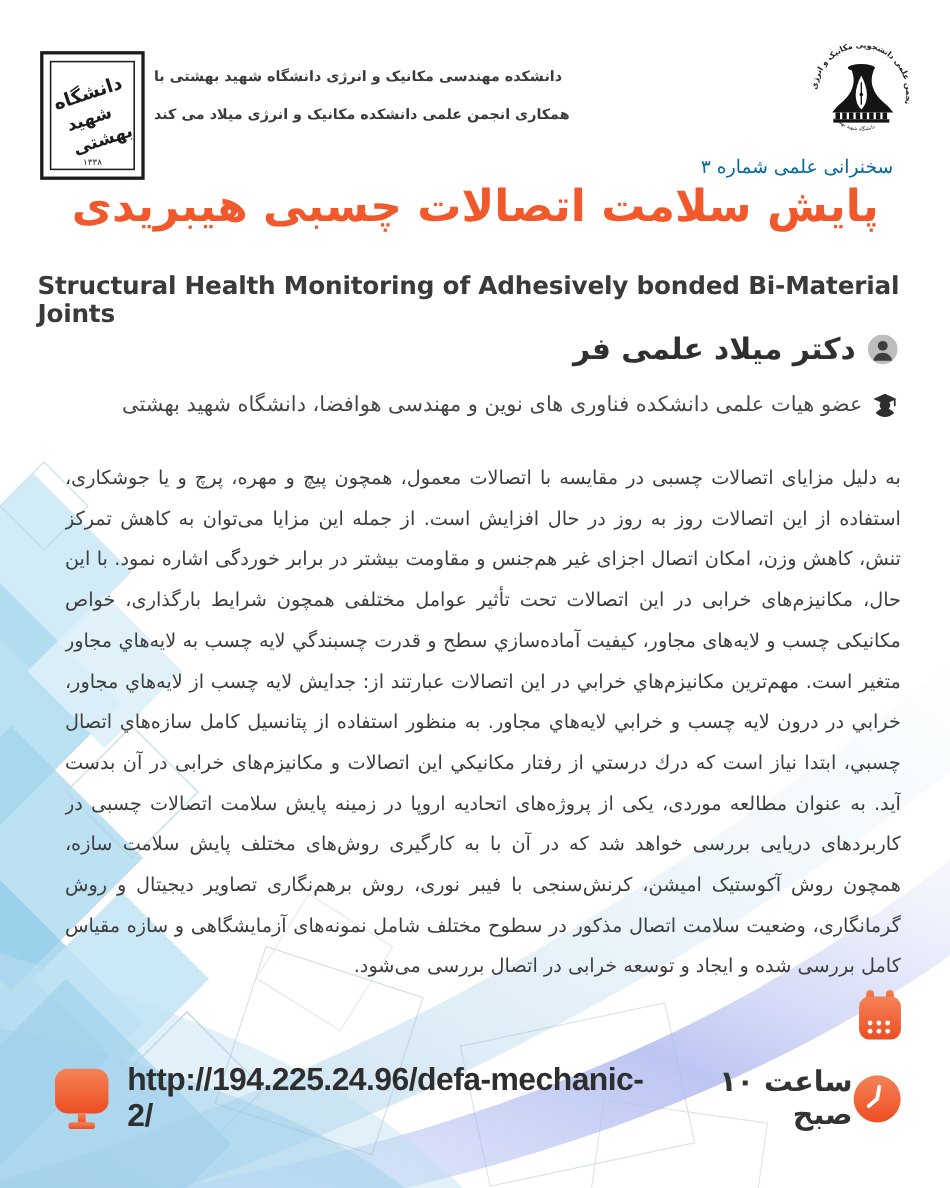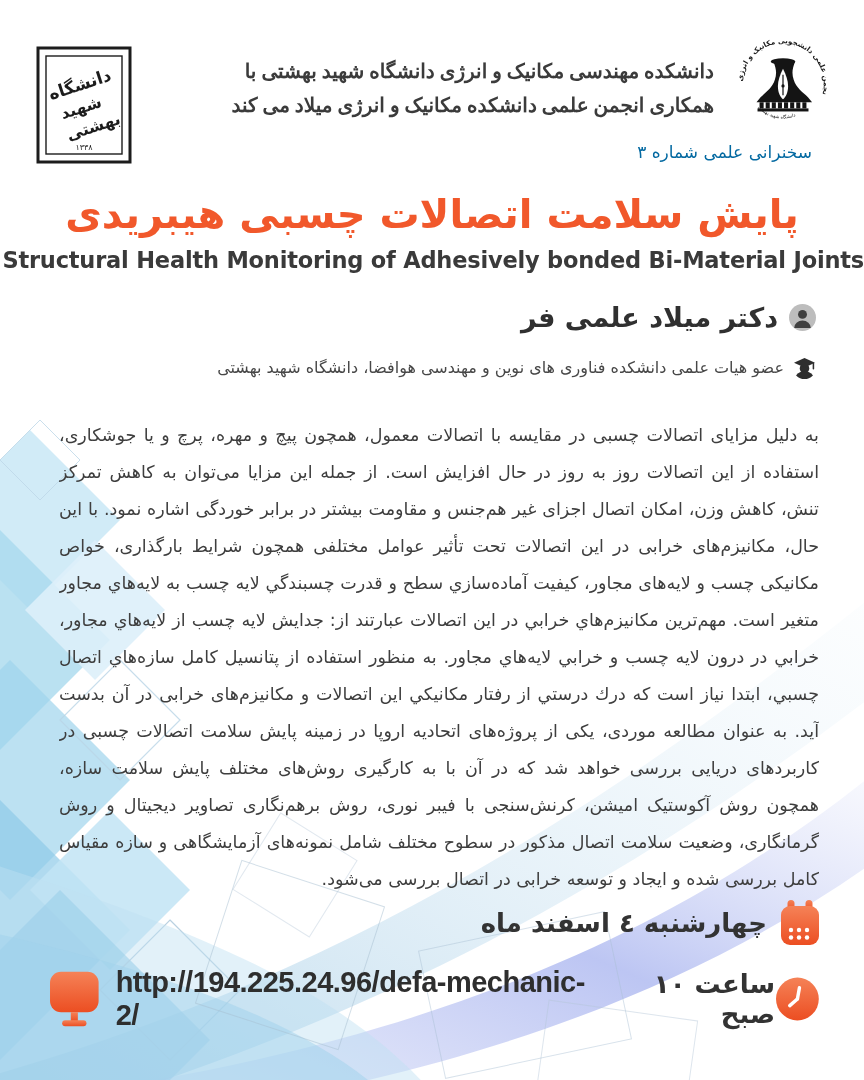--- a/index.html
+++ b/index.html
@@ -7,34 +7,34 @@
     position:relative;width:864px;height:1080px;margin:0 auto;
     background:#ffffff;overflow:hidden;
     font-family:"DejaVu Sans",sans-serif;color:#3c3c3c;
   }
   .bg{position:absolute;left:0;top:0;width:864px;height:1080px;z-index:0;}
   .layer{position:absolute;z-index:2;}
 
   
   .uni-logo{left:36px;top:46px;width:96px;height:118px;}
   .assoc-logo{right:28px;top:34px;width:106px;height:106px;}
-  .org-text{left:140px;right:150px;top:54px;text-align:right;direction:rtl;
-    font-size:20px;font-weight:bold;color:#3b3b3b;line-height:34px;font-family:Liberation Serif, serif;}
+  .org-text{left:140px;right:150px;top:54px;text-align:left;direction:rtl;
+    font-size:13px;font-weight:bold;color:#3b3b3b;line-height:34px;}
 
   .series{right:52px;top:142px;direction:rtl;font-size:17px;color:#0369a1;}
 
   .title-fa{left:0;right:0;top:165px;text-align:center;direction:rtl;
-    font-size:40px;font-weight:bold;color:#F1582B;margin-top:26px;}
-  .title-en{left:0;right:0;top:247px;text-align:right;
-    font-size:22.5px;font-weight:bold;color:#3a3a3a;letter-spacing:-0.2px;}
+    font-size:40px;font-weight:bold;color:#F1582B;}
+  .title-en{left:0;right:0;top:247px;text-align:left;
+    font-size:22.5px;font-weight:bold;color:#3a3a3a;letter-spacing:-0.2px;padding-left:34px;}
 
   .speaker-row{right:48px;top:302px;direction:rtl;display:flex;align-items:center;gap:11px;}
   .speaker-name{font-size:27px;font-weight:bold;color:#303030;}
   .affil-row{right:48px;top:356px;direction:rtl;display:flex;align-items:center;gap:9px;}
-  .affil-text{font-size:16px;color:#474747;}
+  .affil-text{font-size:19px;color:#474747;}
 
   .abstract{left:59px;right:45px;top:399px;height:478px;overflow:hidden;
     direction:rtl;text-align:justify;font-size:17.5px;line-height:37px;color:#3e3e3e;}
 
   .date-row{right:44px;top:900px;direction:rtl;display:flex;align-items:center;gap:13px;}
   .event-text{font-size:26px;font-weight:bold;color:#333333;}
   .bottom-row{left:49px;right:44px;top:966px;display:flex;align-items:center;justify-content:space-between;}
   .url-group{display:flex;align-items:center;gap:16px;}
   .url-text{font-family:"Liberation Sans","DejaVu Sans",sans-serif;
     font-size:29px;font-weight:bold;color:#2e2e2e;direction:ltr;letter-spacing:-0.5px;}
@@ -177,21 +177,20 @@
       <rect x="1" y="6" width="38" height="39" rx="9" fill="url(#gOr)"></rect>
       <g fill="#ffffff">
         <circle cx="11" cy="30" r="2.2"></circle>
           <circle cx="19" cy="30" r="2.2"></circle>
           <circle cx="27" cy="30" r="2.2"></circle>
         <circle cx="11" cy="37.5" r="2.2"></circle>
           <circle cx="19" cy="37.5" r="2.2"></circle>
           <circle cx="27" cy="37.5" r="2.2"></circle>
       </g>
     </svg>
-    <span class="event-text">چهارشنبه ٤ اسفند ماه</span>
   </div>
 
   <div class="layer bottom-row">
     <div class="url-group">
       <svg width="52" height="58" viewBox="0 0 50 56">
         <rect x="1" y="1" width="48" height="40" rx="11" fill="url(#gOr)"></rect>
         <rect x="21.5" y="41" width="7" height="9" fill="url(#gOr)"></rect>
         <rect x="13" y="49" width="24" height="6" rx="3" fill="url(#gOr)"></rect>
       </svg>
       <span class="url-text">http://194.225.24.96/defa-mechanic-2/</span>

